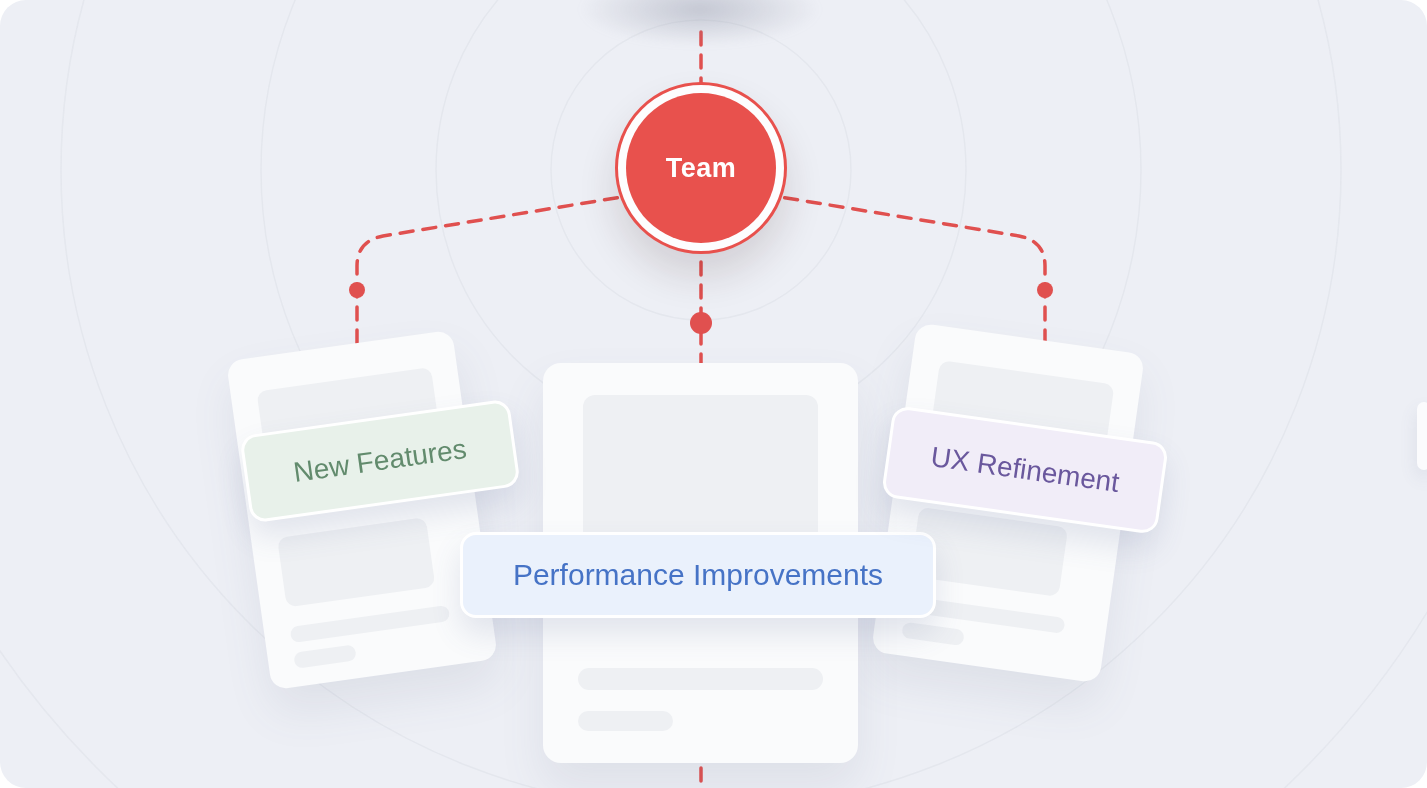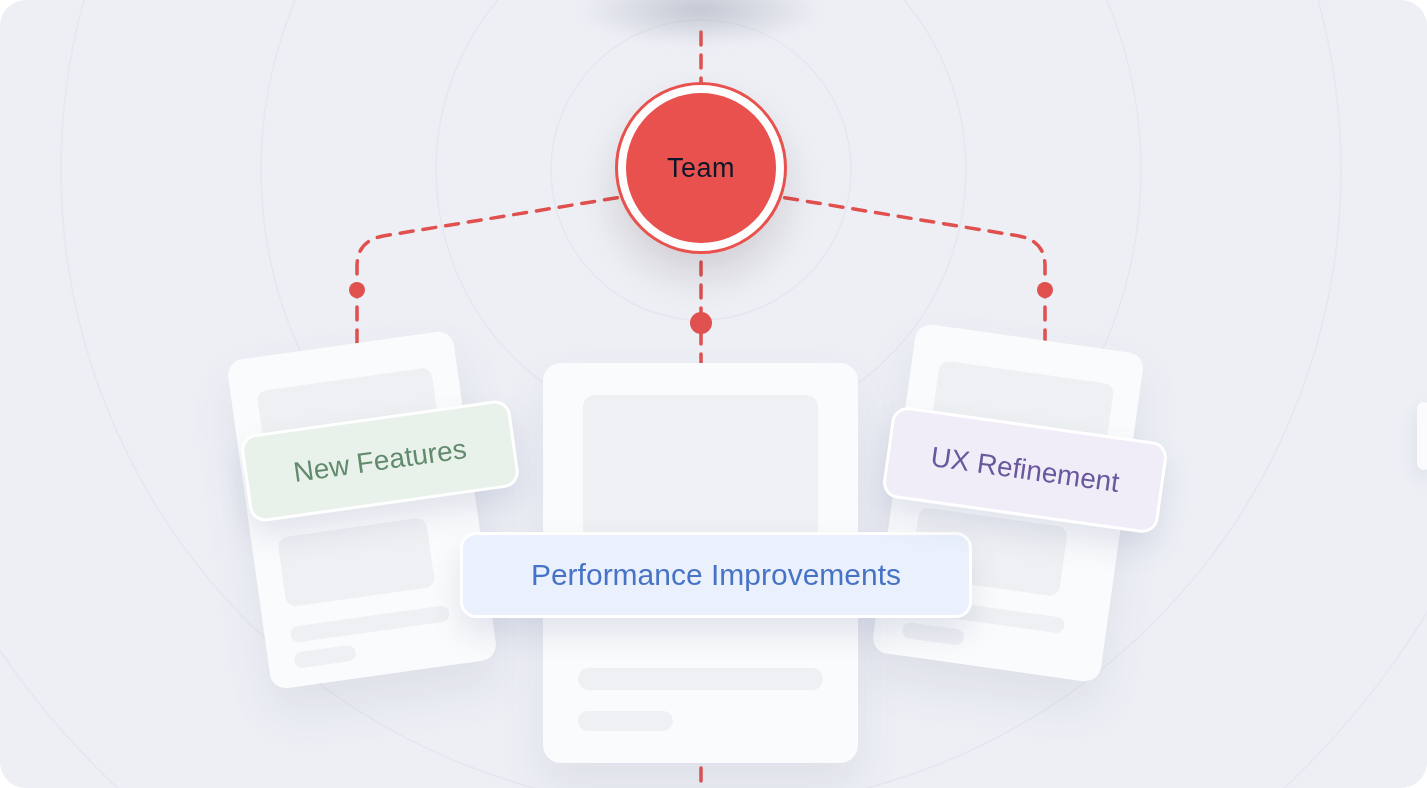--- a/index.html
+++ b/index.html
@@ -28,21 +28,21 @@
     background:#fdfdfe;
     border:3px solid #e8514d;
     box-sizing:border-box;
     box-shadow:0 22px 38px rgba(60,30,30,0.14);
   }
   .team-inner{
     position:absolute;inset:8px;
     border-radius:50%;
     background:#e8514d;
     display:flex;align-items:center;justify-content:center;
-    color:#0f172a;font-size:27px;font-weight:400;letter-spacing:0.5px;text-align:right;
+    color:#ffffff;font-size:27px;font-weight:700;letter-spacing:0.5px;text-align:right;
   }
   
   .card{
     position:absolute;
     background:#fafbfc;
     border-radius:16px;
     box-shadow:0 24px 45px rgba(90,100,130,0.10);
   }
   .sk{position:absolute;background:#eef0f3;border-radius:10px;}
   .card-left{left:248px;top:344px;width:228px;height:332px;transform:rotate(-8deg);}
@@ -57,21 +57,21 @@
     box-shadow:0 16px 30px rgba(80,95,140,0.14);
     font-weight:500;
     box-sizing:border-box;
   }
   .chip-left{
     left:244px;top:417px;width:272px;height:88px;
     transform:rotate(-8deg);
     background:#e8f1ea;color:#628b6d;font-size:28px;
   }
   .chip-center{
-    left:460px;top:532px;width:512px;height:86px;
+    left:460px;top:532px;width:476px;height:86px;
     background:#eaf1fc;color:#4673c6;font-size:30px;
   }
   .chip-right{
     left:886px;top:424px;width:278px;height:92px;
     transform:rotate(8deg);
     background:#f1edf8;color:#6a589d;font-size:28px;
   }
   .edge-sliver{
     position:absolute;right:-4px;top:402px;width:14px;height:68px;
     background:#fbfbfd;border-radius:8px;

